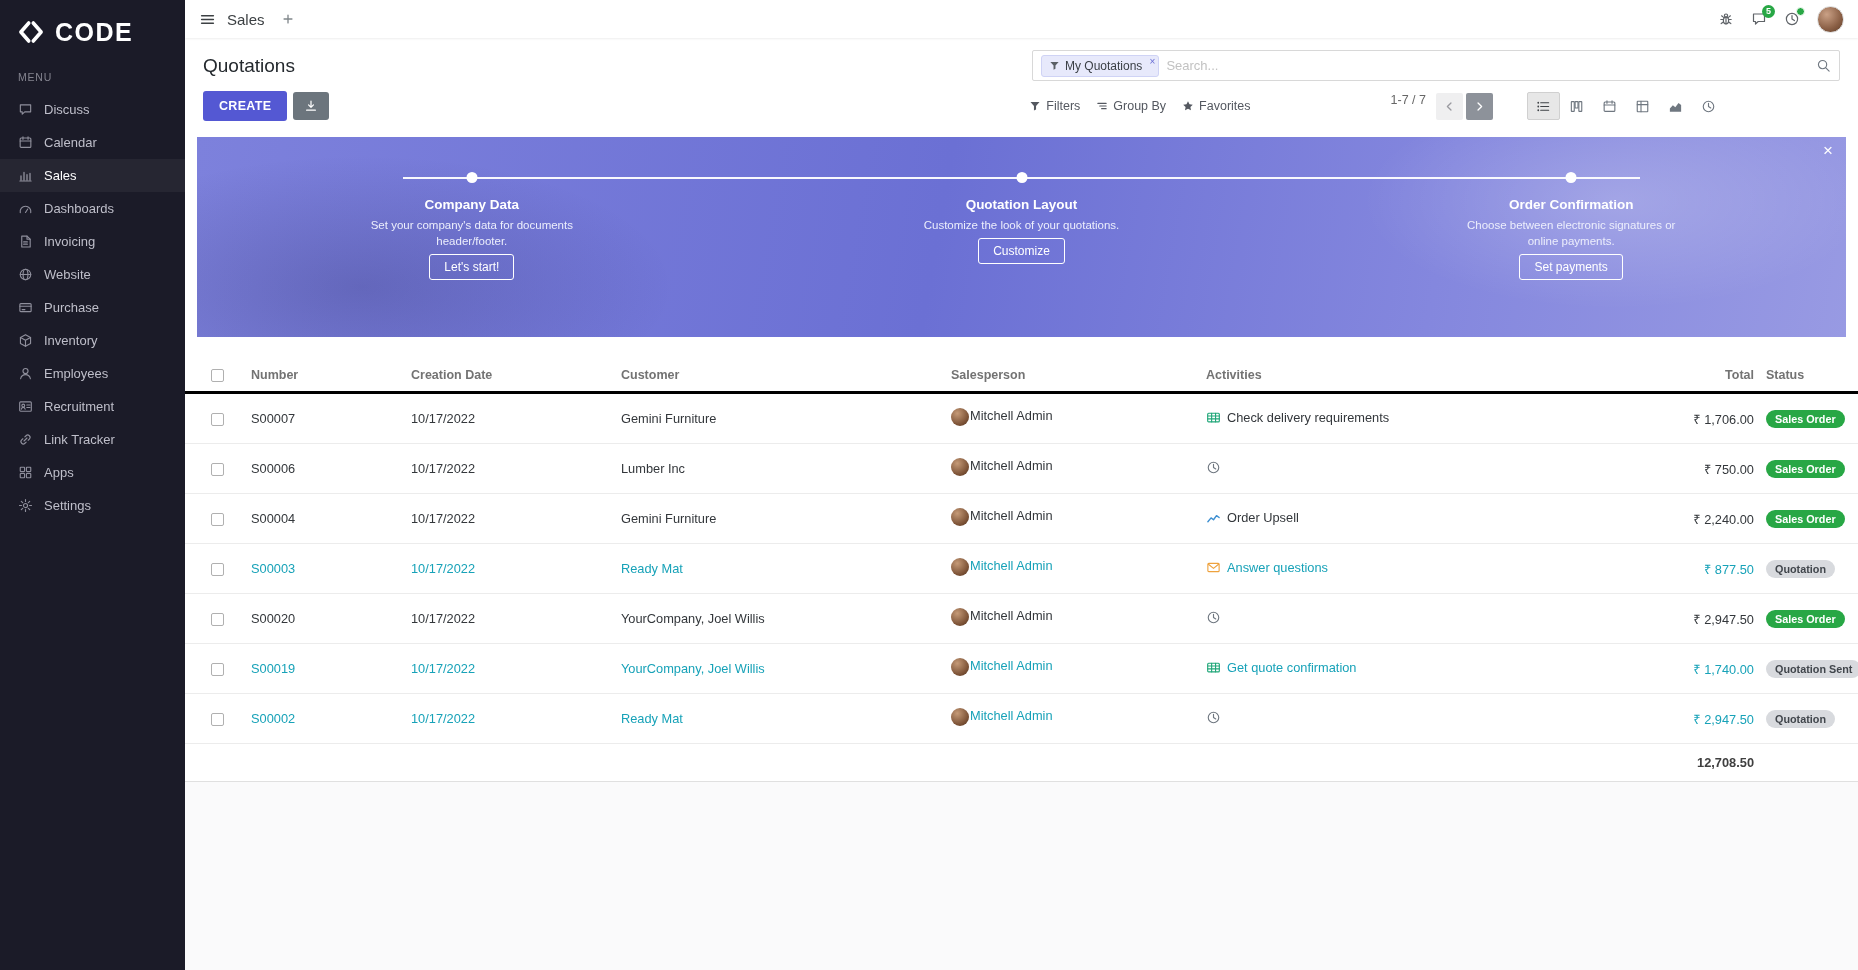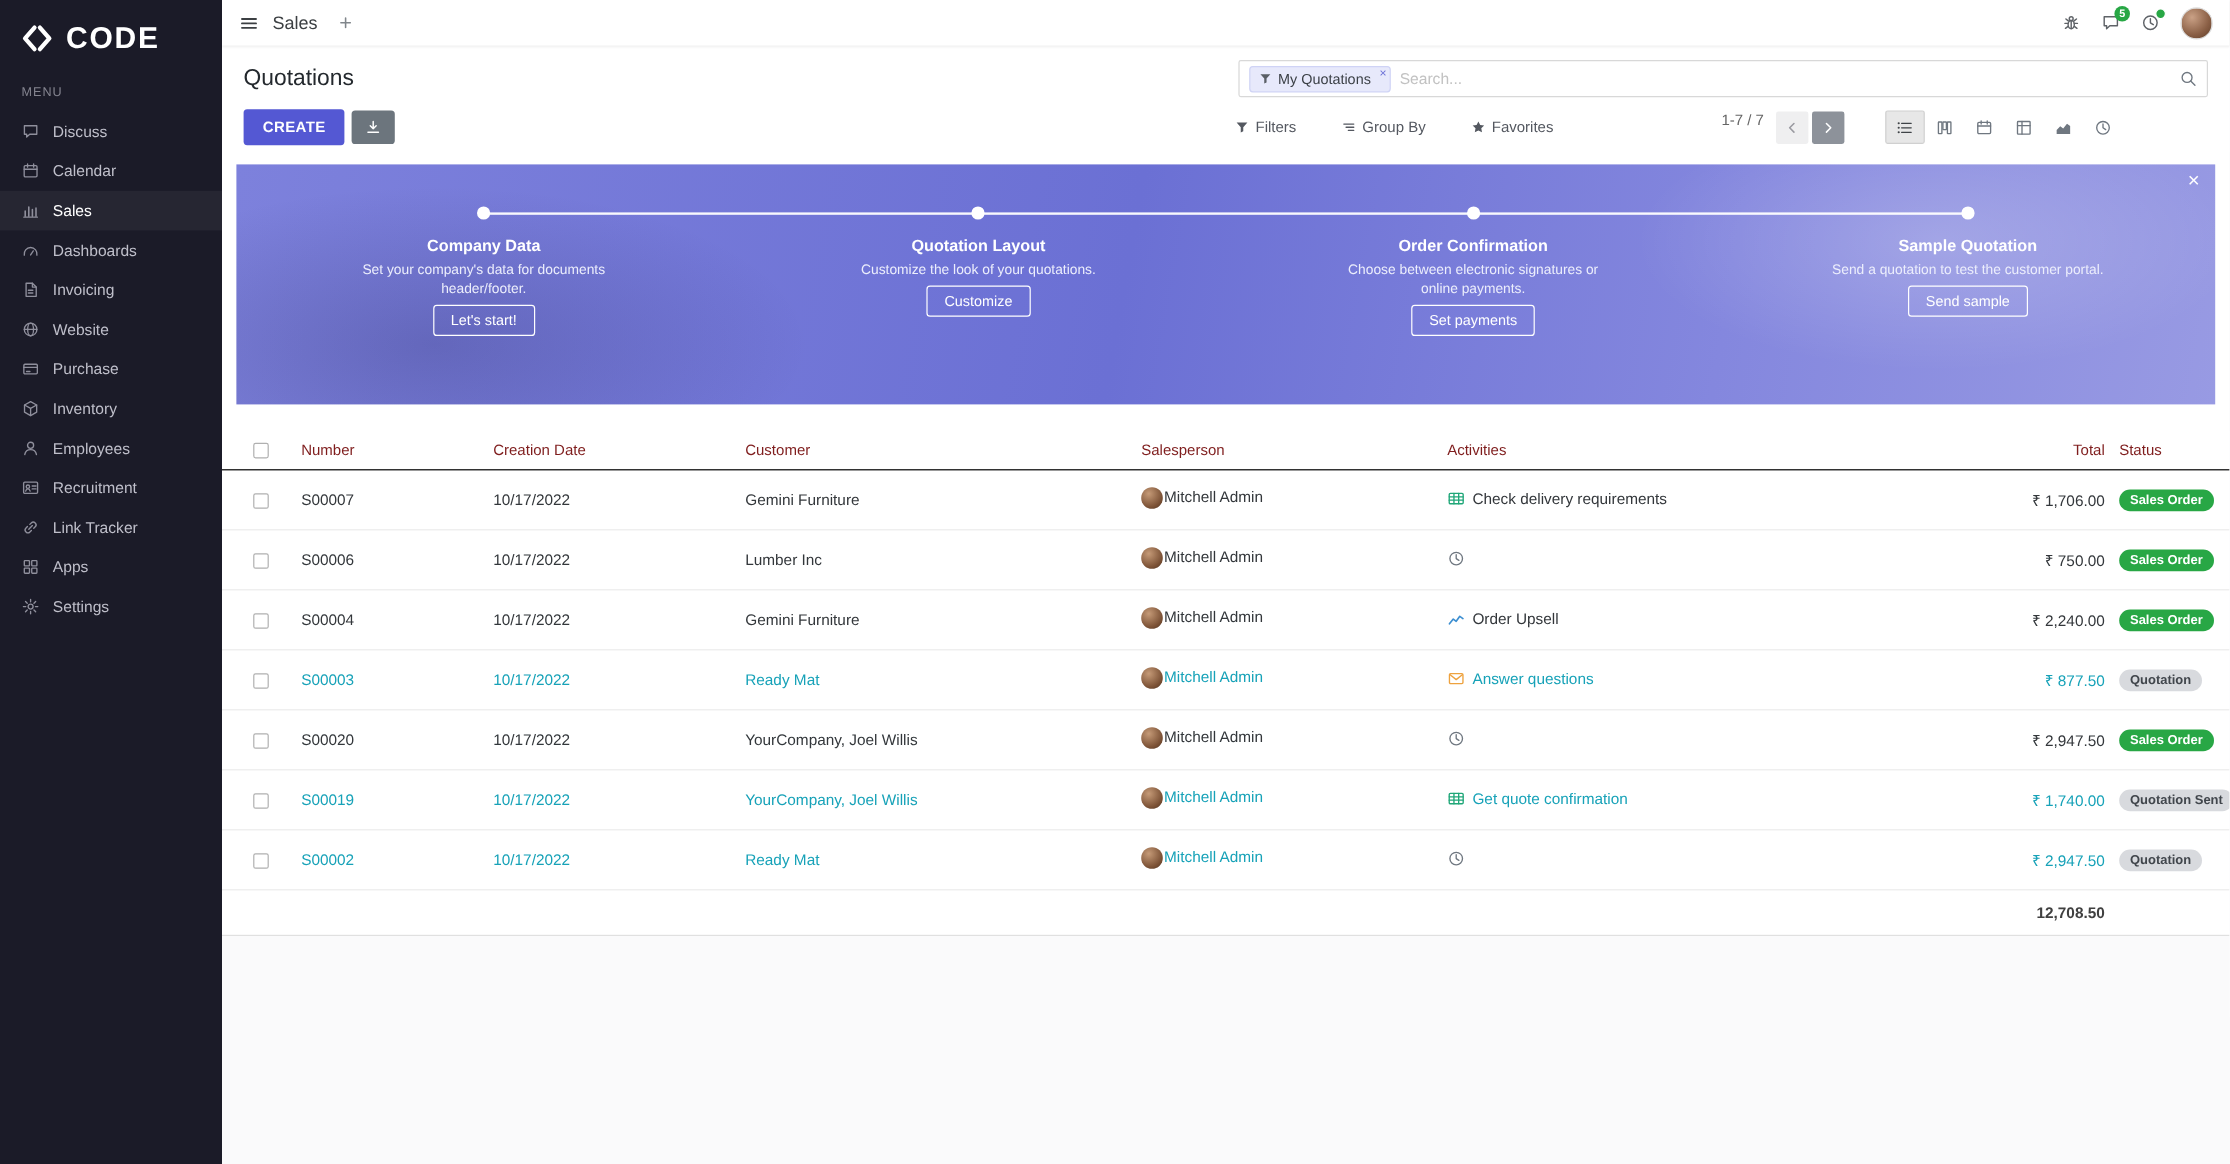--- a/index.html
+++ b/index.html
@@ -41,21 +41,21 @@
 .chip{position:relative;display:flex;align-items:center;gap:5px;background:#e7e9fb;border:1px solid #cfd3f5;border-radius:3px;padding:3px 16px 3px 7px;font-size:12px;color:#3a3f45;flex:none;cursor:pointer}
 .chip-ic{font-size:11px;color:#5a5f66;display:flex}
 .chip-x{position:absolute;top:0;right:3px;font-size:10px;color:#6a6fd6;line-height:1.2;cursor:pointer}
 .search-input{flex:1;border:none;outline:none;font-size:13px;color:#333;background:transparent;font-family:"Liberation Sans",sans-serif}
 .search-input::placeholder{color:#c2c2c2}
 .sb-ic{font-size:15px;color:#6f7780;display:flex;cursor:pointer}
 .cp-row2{margin-top:10px;display:flex;align-items:center}
 .btn-create{background:#5458d3;color:#fff;font-size:12.5px;font-weight:700;padding:8px 16px;border:none;border-radius:3px;cursor:pointer;letter-spacing:.3px;font-family:"Liberation Sans",sans-serif}
 .btn-export{background:#6c757d;color:#fff;margin-left:6px;padding:7px 11px;border:none;border-radius:3px;cursor:pointer;display:flex;align-items:center}
 .ex-ic{font-size:14px;display:flex}
-.cp-mid{display:flex;align-items:flex-start;gap:38px;margin-left:700px}
+.cp-mid{display:flex;align-items:flex-start;gap:16px;margin-left:700px}
 .cp-link{display:flex;align-items:center;gap:5px;font-size:12.5px;color:#545860;cursor:pointer}
 .cp-ic{font-size:12px;color:#545860;display:flex}
 .pager{display:flex;align-items:flex-start;gap:10px;font-size:12.5px;color:#666;margin-left:140px}
 .pg-group{display:flex;gap:3px}
 .pg-btn{width:27px;height:27px;display:flex;align-items:center;justify-content:center;border-radius:2px;cursor:pointer}
 .pg-ic{font-size:13px;display:flex}
 .pg-prev{background:#efeff0;color:#9a9aa0}
 .pg-next{background:#8d929a;color:#fff}
 .views{display:flex;margin-left:34px}
 .view-btn{width:33px;height:28px;display:flex;align-items:center;justify-content:center;color:#6f7780;border:1px solid transparent;border-radius:2px;cursor:pointer;font-size:15px}
@@ -72,21 +72,21 @@
 .step{flex:1;text-align:center;position:relative;padding-top:60px;color:#fff}
 .dot{position:absolute;top:35px;left:50%;transform:translateX(-50%);width:11px;height:11px;border-radius:50%;background:#fff}
 .step-title{font-size:13.5px;font-weight:700}
 .step-desc{font-size:11.5px;margin:5px auto 0;line-height:1.4;color:#eceefc;max-width:230px}
 .step-btn{margin-top:5px;background:transparent;border:1px solid #fff;color:#fff;font-size:12px;padding:5px 14px;border-radius:3px;cursor:pointer;font-family:"Liberation Sans",sans-serif}
 .banner-close{position:absolute;top:5px;right:13px;color:#fff;font-size:17px;cursor:pointer;line-height:1}
 
 
 .table-wrap{margin-top:22px;background:#fff}
 table{width:100%;border-collapse:collapse;table-layout:fixed;font-size:12.8px}
-th{text-align:left;font-weight:400;color:#7f1d1d;padding:9px 6px;border-bottom:1px solid #000000;font-size:12.5px;white-space:nowrap;cursor:pointer}
+th{text-align:left;font-weight:700;color:#737373;padding:9px 6px;border-bottom:3px solid #000000;font-size:12.5px;white-space:nowrap;cursor:pointer}
 td{padding:14px 6px;border-bottom:1px solid #ececec;white-space:nowrap;overflow:hidden;color:#33373b}
 .c-check{padding-left:26px}
 .cb{display:inline-block;width:13px;height:13px;border:1px solid #b0b0b0;border-radius:2px;background:#fff;vertical-align:middle;cursor:pointer}
 .c-total{text-align:right}
 .sp{display:inline-flex;align-items:flex-start;gap:1px}
 .avatar-mini{width:18px;height:18px;border-radius:50%;background:radial-gradient(circle at 35% 30%,#c59a77,#7c5236 65%,#4f3320);flex:none}
 .act{display:inline-flex;align-items:center;gap:6px}
 .aic{display:flex;font-size:15px}
 .aic.green{color:#20a779}
 .aic.blue{color:#3d8fd1}
@@ -407,21 +407,20 @@
           </div>
       </div>
     </section>
 
     <section class="banner">
       <div class="banner-line"></div>
       <div class="steps">
           <div class="step"><span class="dot"></span><div class="step-title">Company Data</div><div class="step-desc">Set your company's data for documents header/footer.</div><button class="step-btn">Let's start!</button></div>
           <div class="step"><span class="dot"></span><div class="step-title">Quotation Layout</div><div class="step-desc">Customize the look of your quotations.</div><button class="step-btn">Customize</button></div>
           <div class="step"><span class="dot"></span><div class="step-title">Order Confirmation</div><div class="step-desc">Choose between electronic signatures or online payments.</div><button class="step-btn">Set payments</button></div>
-          <div class="step"><span class="dot"></span><div class="step-title">Sample Quotation</div><div class="step-desc">Send a quotation to test the customer portal.</div><button class="step-btn">Send sample</button></div>
         </div>
       <span class="banner-close">×</span>
     </section>
 
     <section class="table-wrap">
       <table>
         <colgroup>
           <col style="width:60px">
             <col style="width:160px">
             <col style="width:210px">

